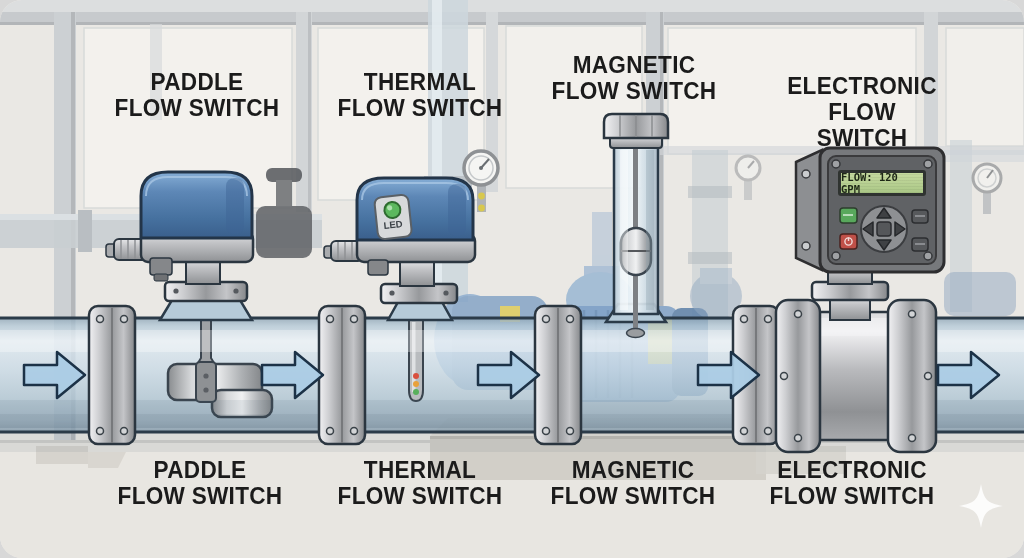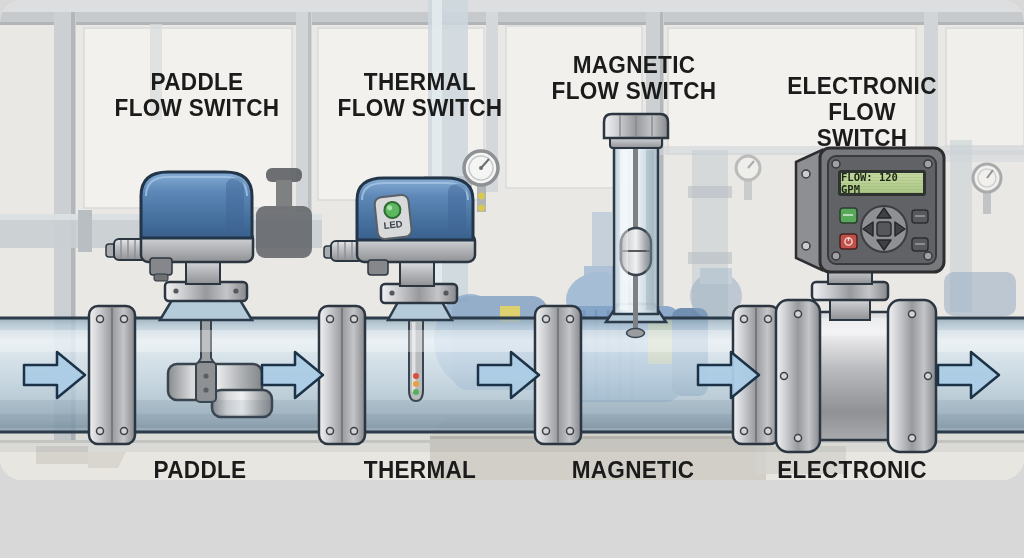--- a/index.html
+++ b/index.html
@@ -1,16 +1,16 @@
 <!DOCTYPE html>
 <html><head>
 <meta charset="utf-8">
 <style>
   html,body{margin:0;padding:0;background:#d8d8d8;}
-  .stage{position:relative;width:1024px;height:480px;overflow:hidden;
+  .stage{position:relative;width:1024px;height:558px;overflow:hidden;
          font-family:"Liberation Sans",sans-serif;background:#eae8e4;border-radius:22px;}
   .stage svg{position:absolute;left:0;top:0;}
   .switch-label{position:absolute;transform:translateX(-50%) scaleX(.96);
     font-weight:bold;font-size:23.5px;line-height:1.1;letter-spacing:.3px;
     text-align:center;white-space:pre-line;color:#1b1b1b;}
   .lcd{position:absolute;left:838px;top:170px;width:88px;height:26px;
     background:linear-gradient(#c6da9f,#aac786);
     border:3px solid #2f3330;border-radius:3px;box-sizing:border-box;
     display:flex;align-items:center;justify-content:center;
     font-family:"DejaVu Sans Mono",monospace;font-weight:bold;font-size:10.5px;

